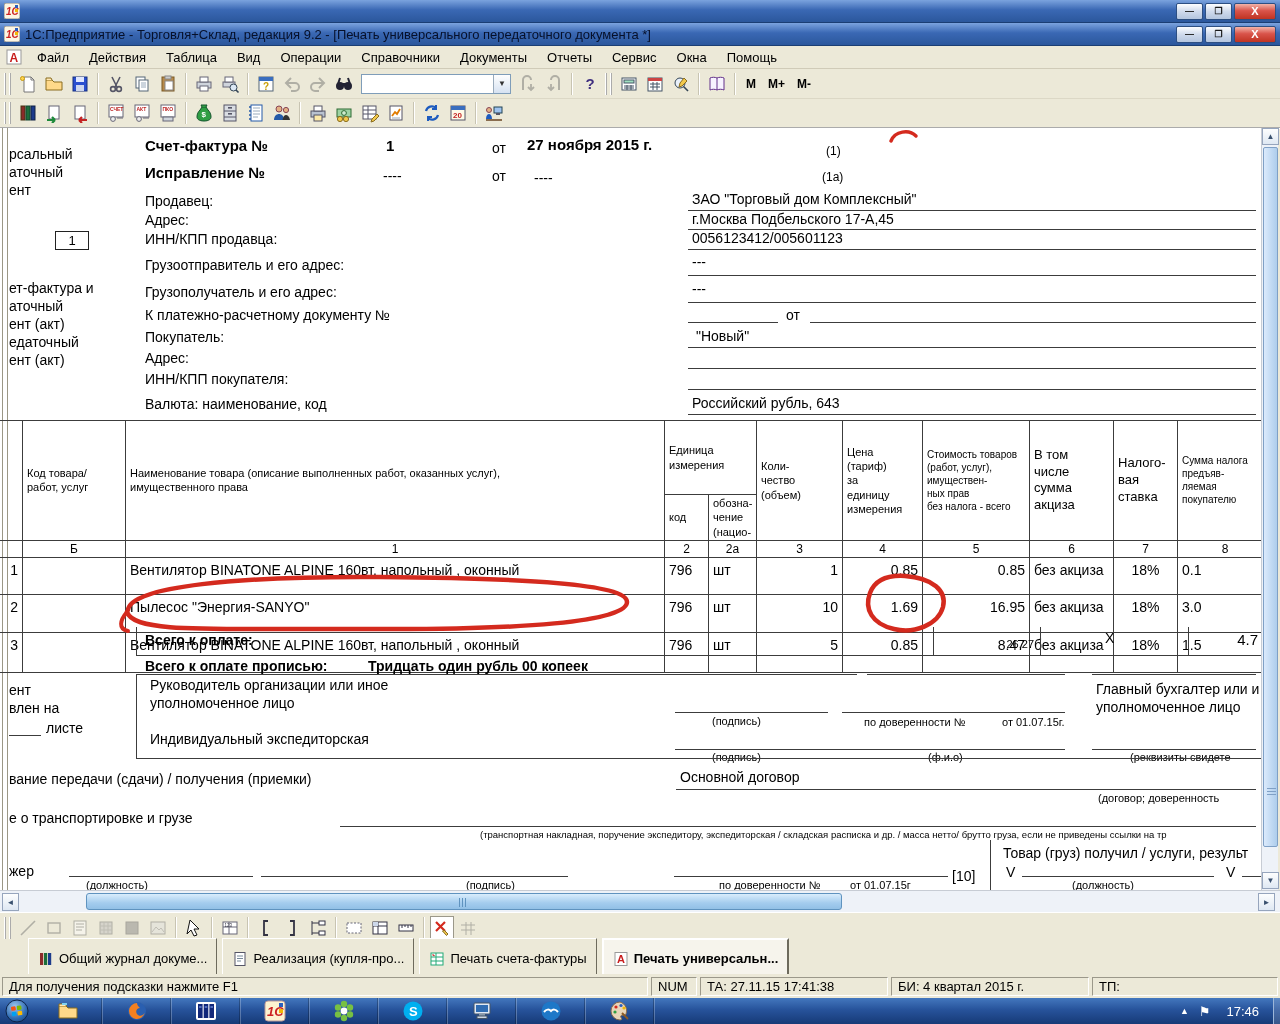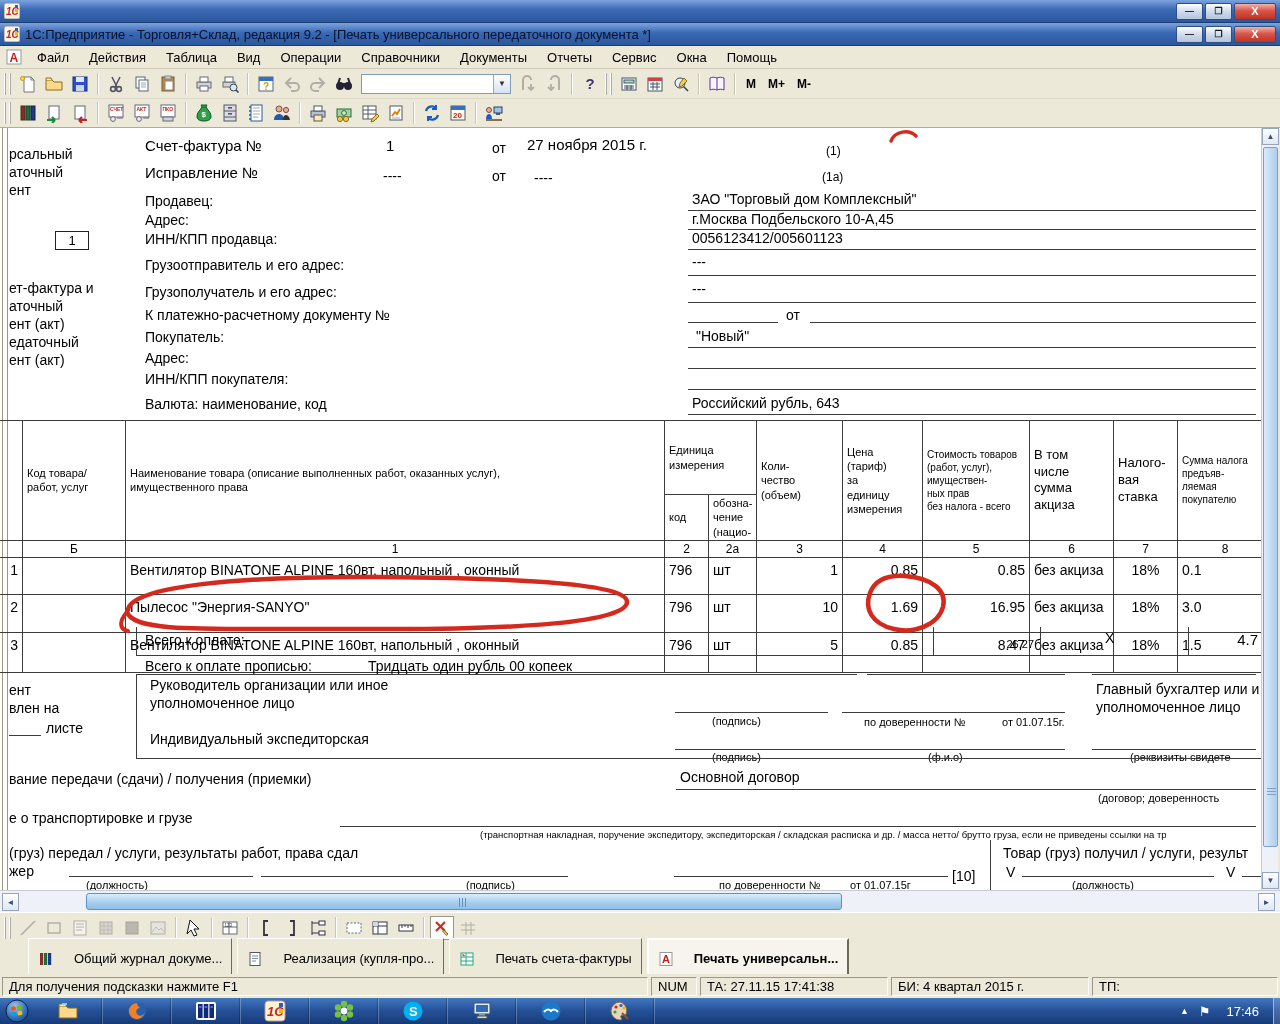--- a/index.html
+++ b/index.html
@@ -23,21 +23,21 @@
 .tbtn{width:24px;height:24px;display:flex;align-items:center;justify-content:center;margin:0 1px}
 .tbtn svg{width:20px;height:20px}
 .dis{filter:grayscale(1) opacity(.45)}
 .sep{width:2px;height:22px;border-left:1px solid #c8c4b2;border-right:1px solid #fff;margin:0 4px}
 .mbtn{font-weight:bold;font-size:12px;padding:2px 6px}
 .combobox{width:150px;height:20px;background:#fff;border:1px solid #7f9db9;display:flex;align-items:center;margin:0 4px}
 .combobox .cbtn{margin-left:auto;width:17px;height:18px;background:linear-gradient(#fefefe,#d6e2f2);border-left:1px solid #9ab;display:flex;align-items:center;justify-content:center;font-size:8px;color:#333}
 
 #doc{position:absolute;left:0;top:128px;width:1261px;height:762px;background:#fff;overflow:hidden}
 .l{position:absolute;white-space:nowrap;font-size:14px;line-height:1.2}
-.b{font-weight:normal}
+.b{font-weight:bold}
 .s10{font-size:9.5px}.s11{font-size:11px}.s12{font-size:12px}.s15{font-size:15px}
 .u{position:absolute;height:1px;background:#3c3c3c}
 .vln{position:absolute;width:1px;background:#3c3c3c}
 .edge{position:absolute;top:0;width:1px;height:762px;background:#9b9786}
 .pgbox{position:absolute;width:34px;height:19px;border:1px solid #222;text-align:center;font-size:13px;line-height:18px}
 #updtable{position:absolute;left:-23px;top:292px;border-collapse:collapse;table-layout:fixed;font-size:14px;width:1295px}
 #updtable td,#updtable th{border:1px solid #3c3c3c;padding:1px 4px;overflow:hidden}
 #updtable th{font-weight:normal;font-size:11px;text-align:left;vertical-align:middle;white-space:pre-line;line-height:1.3}
 #updtable .numr td{font-size:12px;text-align:center;padding:0 2px;height:17px}
 #updtable .datar td{vertical-align:top;padding-top:4px}
@@ -47,21 +47,21 @@
 #vscroll{position:absolute;left:1261px;top:128px;width:17px;height:762px;background:#eef2f8;border-left:1px solid #c7ccd4}
 .scrbtn{position:absolute;width:17px;height:17px;background:linear-gradient(#fdfefe,#dfe8f3);border:1px solid #96a5bd;color:#39506e;font-size:8px;display:flex;align-items:center;justify-content:center}
 #vthumb{position:absolute;left:1px;top:19px;width:15px;height:700px;background:linear-gradient(90deg,#dbeafc,#aecdec);border:1px solid #7fa0c6;border-radius:2px}
 #vthumb .g{position:absolute;left:3px;top:640px;width:9px;height:1px;background:#7fa0c6;box-shadow:0 3px #7fa0c6,0 6px #7fa0c6}
 #hscroll{position:absolute;left:0;top:890px;width:1280px;height:22px;background:#eef2f8;border-top:1px solid #c7ccd4}
 #hthumb{position:absolute;left:86px;top:2px;width:756px;height:17px;background:linear-gradient(#d9edfc,#a4ccee 60%,#92c0e6);border:1px solid #5f93bf;border-radius:3px}
 #hthumb .g{position:absolute;left:372px;top:4px;width:1px;height:9px;background:#5f93bf;box-shadow:3px 0 #5f93bf,6px 0 #5f93bf}
 
 #drawbar{position:absolute;left:0;top:912px;width:1280px;height:31px;background:#ece9d8;border-top:1px solid #fff;display:flex;align-items:center;padding:0 2px}
 #tabsbar{position:absolute;left:0;top:943px;width:1280px;height:31px;background:#ece9d8;display:flex;align-items:center;gap:5px;padding:0 2px 0 28px}
-.wtab{height:42px;display:flex;align-items:center;gap:20px;padding:8px 9px;font-size:13px;background:#ece9d8;border:1px solid;border-color:#fff #6d6a5c #6d6a5c #fff;white-space:nowrap}
+.wtab{height:42px;display:flex;align-items:center;gap:5px;padding:8px 9px;font-size:13px;background:#ece9d8;border:1px solid;border-color:#fff #6d6a5c #6d6a5c #fff;white-space:nowrap}
 .wtab.active{background:#f6f4ec;font-weight:bold;border-width:2px}
 .wtab svg{width:16px;height:16px}
 #statusbar{position:absolute;left:0;top:974px;width:1280px;height:24px;background:#ece9d8;display:flex;align-items:center;gap:3px;padding:2px;font-size:13px}
 .spanel{height:19px;border:1px solid;border-color:#9b988a #fff #fff #9b988a;padding:1px 6px;white-space:nowrap;overflow:hidden}
 
 #taskbar{position:absolute;left:0;top:998px;width:1280px;height:26px;background:linear-gradient(#4377be,#27539b 45%,#163a77);display:flex;align-items:center}
 .tslot{width:69px;height:26px;display:flex;align-items:center;justify-content:center;border-right:1px solid rgba(255,255,255,.25);box-shadow:inset -1px 0 rgba(0,0,0,.25)}
 .tslot svg{width:22px;height:22px}
 #orb{width:34px;height:26px;display:flex;align-items:center;justify-content:center}
 #tray{margin-left:auto;display:flex;align-items:center;gap:10px;color:#fff;padding-right:8px}
@@ -419,21 +419,21 @@
     <div class="l b s15" style="left:145px;top:36px">Исправление №</div>
     <div class="l" style="left:383px;top:40px">----</div>
     <div class="l" style="left:492px;top:40px">от</div>
     <div class="l" style="left:534px;top:42px">----</div>
     <div class="l s12" style="left:822px;top:42px">(1а)</div>
 
     <div class="l" style="left:145px;top:65px">Продавец:</div>
     <div class="l" style="left:692px;top:63px">ЗАО "Торговый дом Комплексный"</div>
     <div class="u" style="left:688px;top:82px;width:568px"></div>
     <div class="l" style="left:145px;top:84px">Адрес:</div>
-    <div class="l" style="left:692px;top:83px">г.Москва Подбельского 10-А,45</div>
+    <div class="l" style="left:692px;top:83px">г.Москва Подбельского 17-А,45</div>
     <div class="u" style="left:688px;top:101px;width:568px"></div>
     <div class="l" style="left:145px;top:103px">ИНН/КПП продавца:</div>
     <div class="l" style="left:692px;top:102px">0056123412/005601123</div>
     <div class="u" style="left:688px;top:121px;width:568px"></div>
     <div class="l" style="left:145px;top:129px">Грузоотправитель и его адрес:</div>
     <div class="l" style="left:692px;top:126px">---</div>
     <div class="u" style="left:688px;top:147px;width:568px"></div>
     <div class="l" style="left:145px;top:156px">Грузополучатель и его адрес:</div>
     <div class="l" style="left:692px;top:153px">---</div>
     <div class="u" style="left:688px;top:174px;width:568px"></div>
@@ -599,21 +599,20 @@
     <div class="u" style="left:9px;top:607px;width:32px"></div>
     <div class="l" style="left:46px;top:592px">листе</div>
 
     <div class="l" style="left:9px;top:643px">вание передачи (сдачи) / получения (приемки)</div>
     <div class="l" style="left:680px;top:641px">Основной договор</div>
     <div class="u" style="left:676px;top:661px;width:580px"></div>
     <div class="l s11" style="left:1098px;top:664px">(договор; доверенность</div>
     <div class="l" style="left:9px;top:682px">е о транспортировке и грузе</div>
     <div class="u" style="left:340px;top:698px;width:916px"></div>
     <div class="l s10" style="left:480px;top:701px">(транспортная накладная, поручение экспедитору, экспедиторская / складская расписка и др. / масса нетто/ брутто груза, если не приведены ссылки на тр</div>
-    <div class="l" style="left:9px;top:717px">(груз) передал / услуги, результаты работ, права сдал</div>
     <div class="l" style="left:9px;top:735px">жер</div>
     <div class="u" style="left:69px;top:748px;width:184px"></div>
     <div class="u" style="left:261px;top:748px;width:307px"></div>
     <div class="u" style="left:674px;top:748px;width:274px"></div>
     <div class="l s11" style="left:86px;top:751px">(должность)</div>
     <div class="l s11" style="left:466px;top:751px">(подпись)</div>
     <div class="l s11" style="left:719px;top:751px">по доверенности №</div>
     <div class="l s11" style="left:850px;top:751px">от 01.07.15г</div>
     <div class="l" style="left:952px;top:740px">[10]</div>
     <div class="vln" style="left:990px;top:712px;height:50px"></div>

